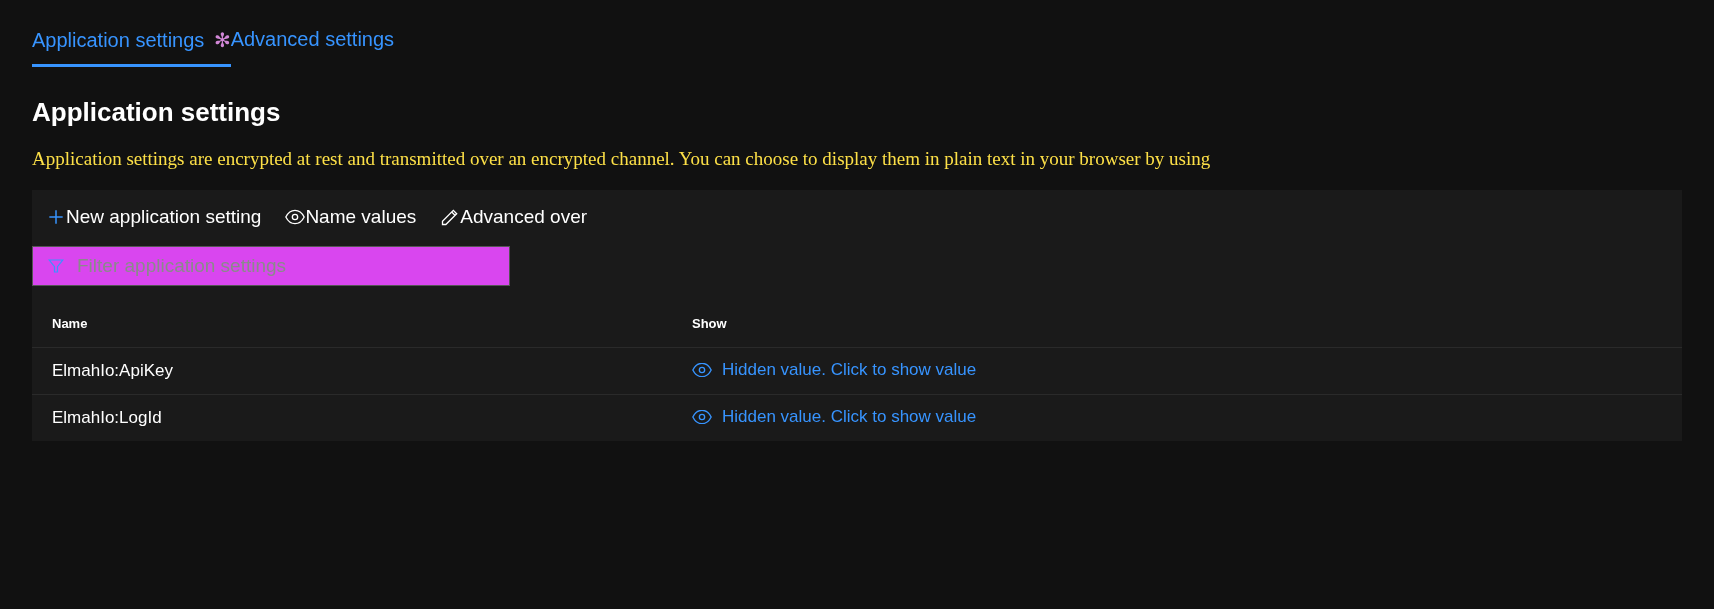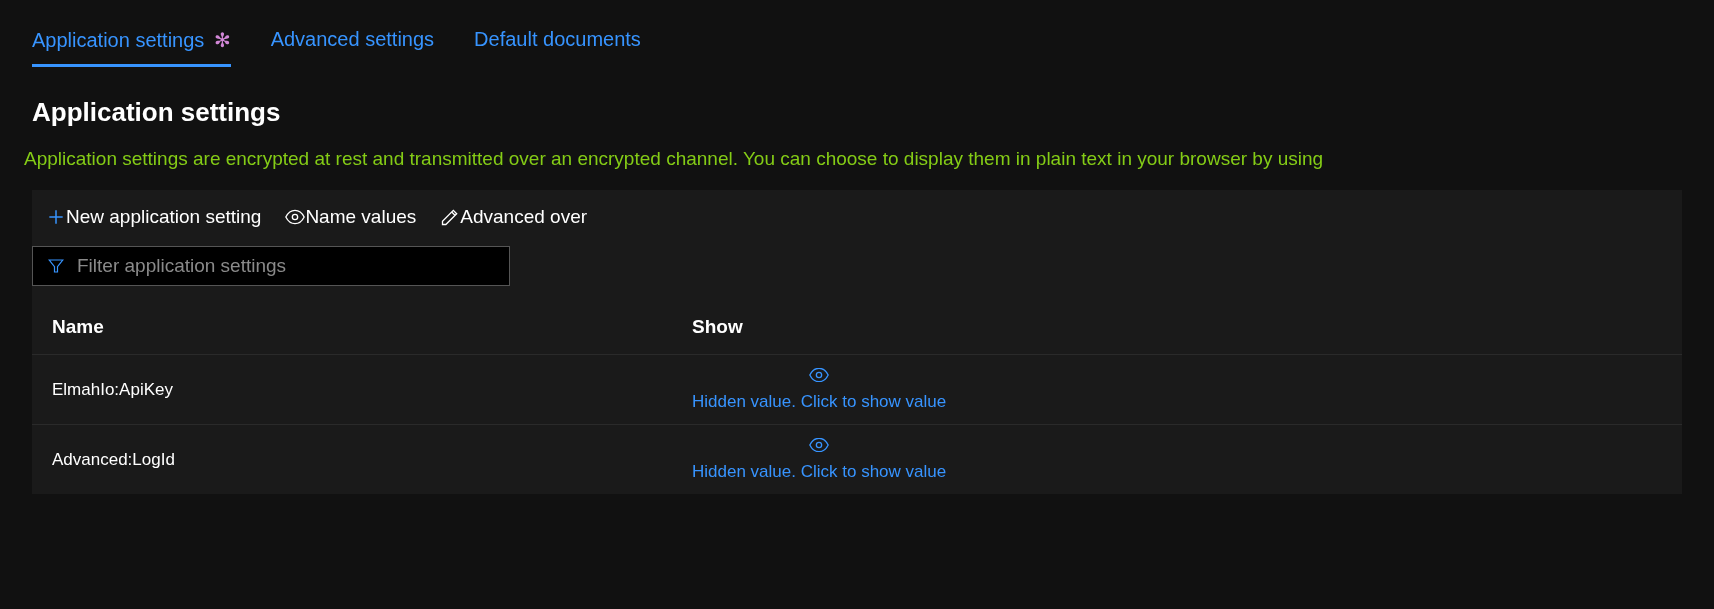--- a/index.html
+++ b/index.html
@@ -10,21 +10,20 @@
     body {
       background: #111111;
       color: #ffffff;
       font-family: "Segoe UI", -apple-system, BlinkMacSystemFont, sans-serif;
       width: 1714px;
       height: 609px;
       overflow: hidden;
     }
     .tabs {
       display: flex;
-      gap: 40px;
       padding: 28px 32px 0 32px;
     }
     .tab {
       color: #3794ff;
       font-size: 20px;
       font-weight: 400;
       padding-bottom: 12px;
       cursor: pointer;
       position: relative;
     }
@@ -36,23 +35,24 @@
       margin-left: 4px;
     }
     .section-title {
       font-size: 26px;
       font-weight: 700;
       padding: 30px 32px 10px 32px;
     }
     .description {
       font-size: 19px;
       font-weight: 400;
-      padding: 10px 32px 20px 24px;
-      color: #84cc16;
+      padding: 10px 32px 20px 32px;
+      color: #fde047;
       white-space: nowrap;
+      font-family: Liberation Serif, serif;
     }
     .toolbar-container {
       margin: 0 32px;
       background: #1a1a1a;
     }
     .toolbar {
       display: flex;
       align-items: center;
       gap: 24px;
       padding: 16px 14px;
@@ -73,21 +73,21 @@
       padding: 2px 0 0 0;
     }
     .filter-box {
       display: inline-flex;
       align-items: center;
       border: 1px solid #555555;
       height: 40px;
       width: 478px;
       padding: 0 14px;
       gap: 12px;
-      background: #000000;
+      background: #d946ef;
     }
     .filter-box svg {
       width: 18px;
       height: 18px;
       flex-shrink: 0;
     }
     .filter-box input {
       background: transparent;
       border: none;
       outline: none;
@@ -97,21 +97,21 @@
     }
     .filter-box input::placeholder {
       color: #8a8a8a;
     }
     .table {
       width: 100%;
     }
     .thead {
       display: flex;
       padding: 30px 20px 16px 20px;
-      font-size: 19px;
+      font-size: 13px;
       font-weight: 700;
     }
     .col-name {
       width: 640px;
     }
     .col-value {
       flex: 1;
     }
     .tbody {
     }
@@ -124,40 +124,36 @@
     }
     .trow .col-name {
       color: #ffffff;
     }
     .hidden-value {
       display: inline-flex;
       align-items: center;
       gap: 10px;
       color: #3794ff;
       cursor: pointer;
-      flex-direction: column;
     }
     .hidden-value svg {
       width: 20px;
       height: 14px;
     }
   </style>
 </head>
 <body>
 
 <div class="tabs">
   <div class="tab active">
     <span>Application settings</span>
     <span class="dirty">✻</span>
   </div>
   <div class="tab">
     <span>Advanced settings</span>
-  </div>
-  <div class="tab">
-    <span>Default documents</span>
   </div>
 </div>
 
 <h2 class="section-title">Application settings</h2>
 
 <p class="description">Application settings are encrypted at rest and transmitted over an encrypted channel. You can choose to display them in plain text in your browser by using</p>
 
 <div class="toolbar-container">
   <div class="toolbar">
     <div class="toolbar-btn">
@@ -204,21 +200,21 @@
           <span class="hidden-value">
             <svg viewBox="0 0 24 16" fill="none" stroke="#3794ff" stroke-width="1.6">
                 <path d="M1 8 C4 2 9 0 12 0 C15 0 20 2 23 8 C20 14 15 16 12 16 C9 16 4 14 1 8 Z"></path>
                 <circle cx="12" cy="8" r="3.2"></circle>
               </svg>
             <span>Hidden value. Click to show value</span>
           </span>
         </div>
       </div>
       <div class="trow">
-        <div class="col-name">Advanced:LogId</div>
+        <div class="col-name">ElmahIo:LogId</div>
         <div class="col-value">
           <span class="hidden-value">
             <svg viewBox="0 0 24 16" fill="none" stroke="#3794ff" stroke-width="1.6">
                 <path d="M1 8 C4 2 9 0 12 0 C15 0 20 2 23 8 C20 14 15 16 12 16 C9 16 4 14 1 8 Z"></path>
                 <circle cx="12" cy="8" r="3.2"></circle>
               </svg>
             <span>Hidden value. Click to show value</span>
           </span>
         </div>
       </div>

